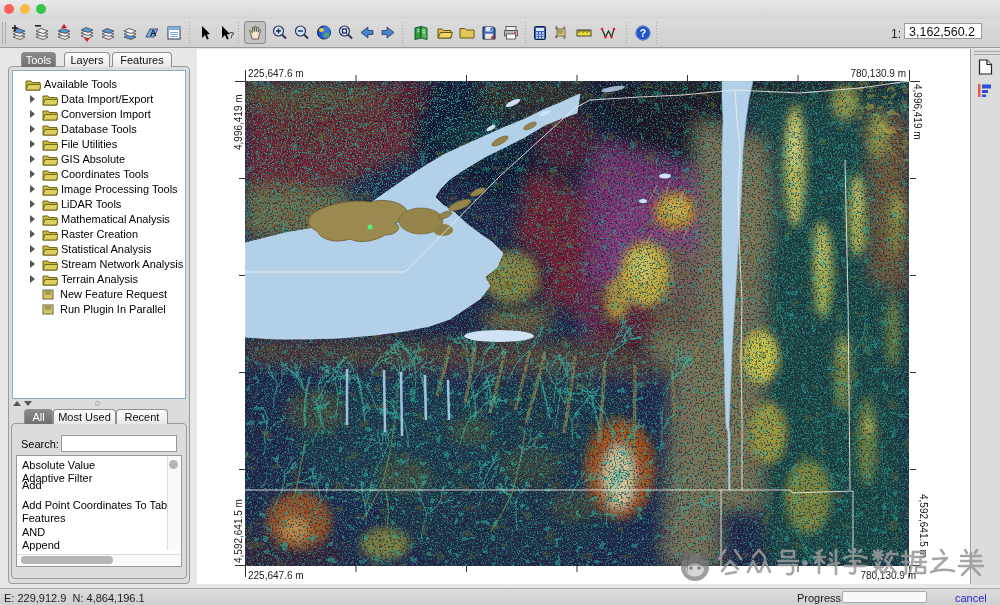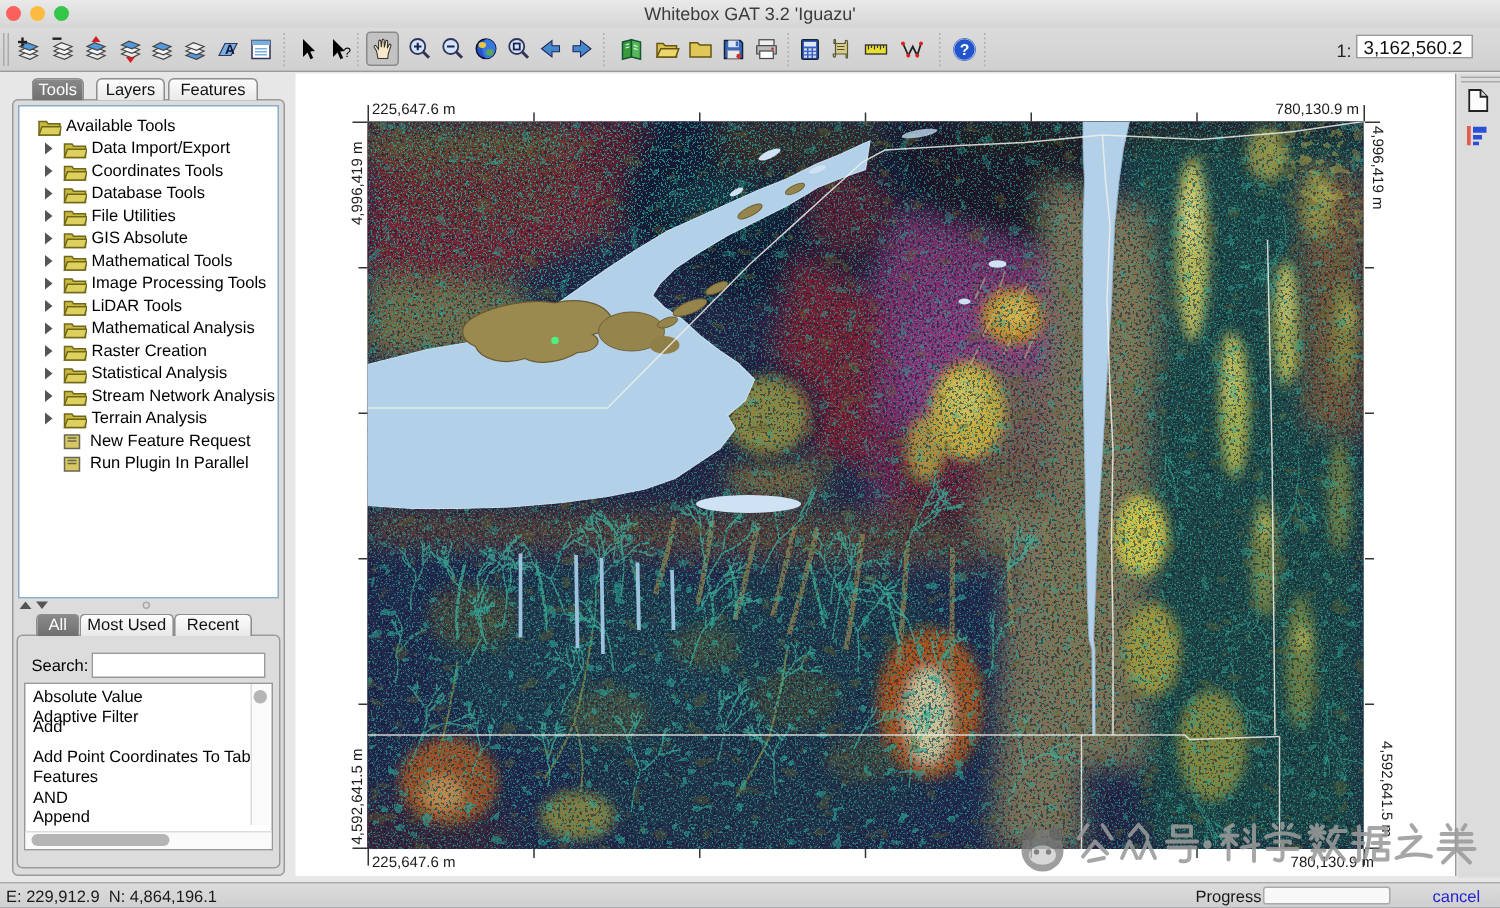--- a/index.html
+++ b/index.html
@@ -26,21 +26,20 @@
 .maplabel{position:absolute;font-size:10px;color:#1a1a1a;white-space:nowrap;}
 .vlabel{position:absolute;font-size:10px;color:#1a1a1a;white-space:nowrap;transform-origin:0 0;}
 </style>
 </head>
 <body>
 
 <div class="titlebar">
   <div class="tl" style="left:4px;background:#fc605c;"></div>
   <div class="tl" style="left:20px;background:#fcbb40;"></div>
   <div class="tl" style="left:36px;background:#34c648;"></div>
-  <div class="title">Whitebox GAT 3.2 'Iguazu'</div>
 </div>
 
 <div class="toolbar">
   <div class="grip"></div>
   <div id="icons">
       <div class="tsep" style="left:189px;"></div>
       <div class="tsep" style="left:238px;"></div>
       <div class="tsep" style="left:402px;"></div>
       <div class="tsep" style="left:525px;"></div>
       <div class="tsep" style="left:626px;"></div>
@@ -227,21 +226,21 @@
     <svg style="position:absolute;left:29px;top:22px;" width="16" height="13" viewBox="0 0 16 13">
       <path d="M1 3 L6 3 L7 4.5 L15 4.5 L15 12 L1 12 Z" fill="#c8b840" stroke="#706818"></path>
       <path d="M1 12 L3 6.5 L16 6.5 L14.5 12 Z" fill="#ded05e" stroke="#706818"></path>
     </svg>
     <div class="trow" style="left:48px;top:21px;">Data Import/Export</div>
     <div class="arr" style="left:17px;top:39px;"></div>
     <svg style="position:absolute;left:29px;top:37px;" width="16" height="13" viewBox="0 0 16 13">
       <path d="M1 3 L6 3 L7 4.5 L15 4.5 L15 12 L1 12 Z" fill="#c8b840" stroke="#706818"></path>
       <path d="M1 12 L3 6.5 L16 6.5 L14.5 12 Z" fill="#ded05e" stroke="#706818"></path>
     </svg>
-    <div class="trow" style="left:48px;top:36px;">Coordinates Tools</div>
+    <div class="trow" style="left:48px;top:36px;">Conversion Import</div>
     <div class="arr" style="left:17px;top:54px;"></div>
     <svg style="position:absolute;left:29px;top:52px;" width="16" height="13" viewBox="0 0 16 13">
       <path d="M1 3 L6 3 L7 4.5 L15 4.5 L15 12 L1 12 Z" fill="#c8b840" stroke="#706818"></path>
       <path d="M1 12 L3 6.5 L16 6.5 L14.5 12 Z" fill="#ded05e" stroke="#706818"></path>
     </svg>
     <div class="trow" style="left:48px;top:51px;">Database Tools</div>
     <div class="arr" style="left:17px;top:69px;"></div>
     <svg style="position:absolute;left:29px;top:67px;" width="16" height="13" viewBox="0 0 16 13">
       <path d="M1 3 L6 3 L7 4.5 L15 4.5 L15 12 L1 12 Z" fill="#c8b840" stroke="#706818"></path>
       <path d="M1 12 L3 6.5 L16 6.5 L14.5 12 Z" fill="#ded05e" stroke="#706818"></path>
@@ -251,21 +250,21 @@
     <svg style="position:absolute;left:29px;top:82px;" width="16" height="13" viewBox="0 0 16 13">
       <path d="M1 3 L6 3 L7 4.5 L15 4.5 L15 12 L1 12 Z" fill="#c8b840" stroke="#706818"></path>
       <path d="M1 12 L3 6.5 L16 6.5 L14.5 12 Z" fill="#ded05e" stroke="#706818"></path>
     </svg>
     <div class="trow" style="left:48px;top:81px;">GIS Absolute</div>
     <div class="arr" style="left:17px;top:99px;"></div>
     <svg style="position:absolute;left:29px;top:97px;" width="16" height="13" viewBox="0 0 16 13">
       <path d="M1 3 L6 3 L7 4.5 L15 4.5 L15 12 L1 12 Z" fill="#c8b840" stroke="#706818"></path>
       <path d="M1 12 L3 6.5 L16 6.5 L14.5 12 Z" fill="#ded05e" stroke="#706818"></path>
     </svg>
-    <div class="trow" style="left:48px;top:96px;">Mathematical Tools</div>
+    <div class="trow" style="left:48px;top:96px;">Coordinates Tools</div>
     <div class="arr" style="left:17px;top:114px;"></div>
     <svg style="position:absolute;left:29px;top:112px;" width="16" height="13" viewBox="0 0 16 13">
       <path d="M1 3 L6 3 L7 4.5 L15 4.5 L15 12 L1 12 Z" fill="#c8b840" stroke="#706818"></path>
       <path d="M1 12 L3 6.5 L16 6.5 L14.5 12 Z" fill="#ded05e" stroke="#706818"></path>
     </svg>
     <div class="trow" style="left:48px;top:111px;">Image Processing Tools</div>
     <div class="arr" style="left:17px;top:129px;"></div>
     <svg style="position:absolute;left:29px;top:127px;" width="16" height="13" viewBox="0 0 16 13">
       <path d="M1 3 L6 3 L7 4.5 L15 4.5 L15 12 L1 12 Z" fill="#c8b840" stroke="#706818"></path>
       <path d="M1 12 L3 6.5 L16 6.5 L14.5 12 Z" fill="#ded05e" stroke="#706818"></path>

